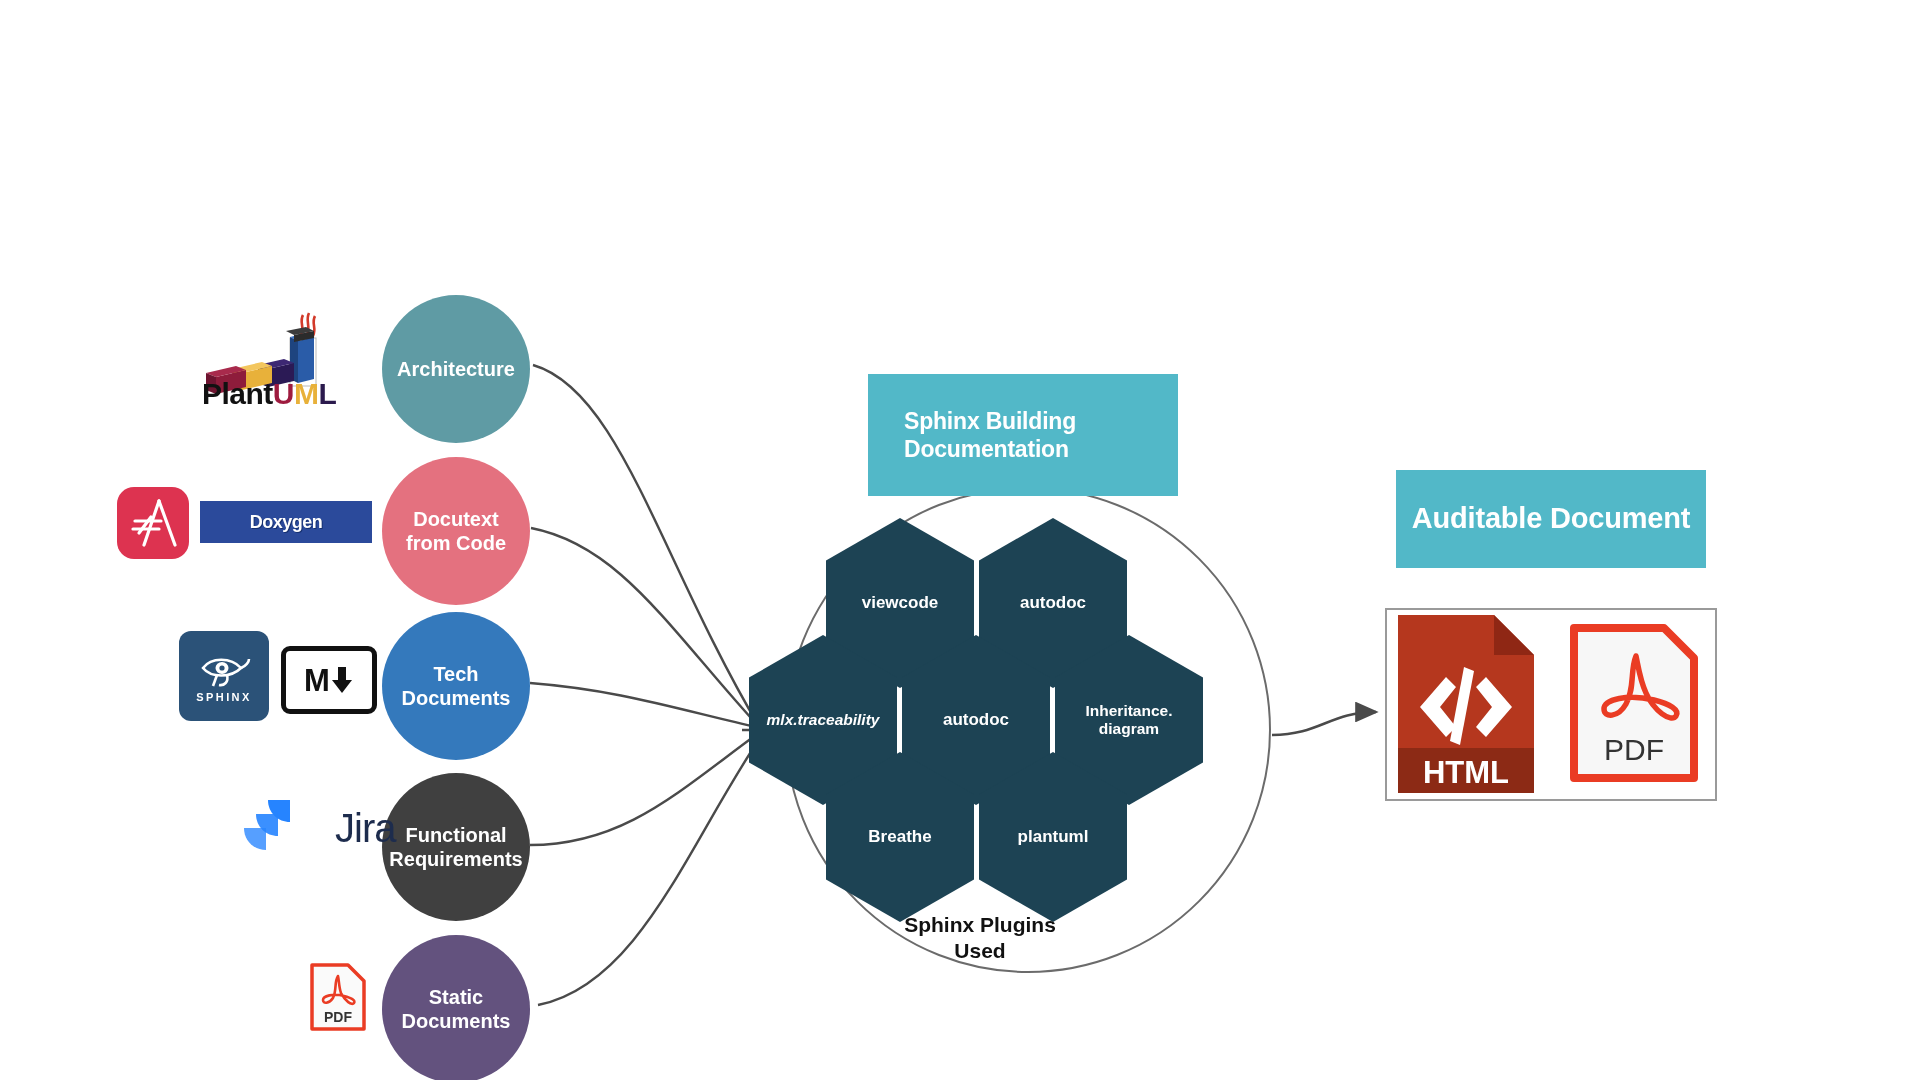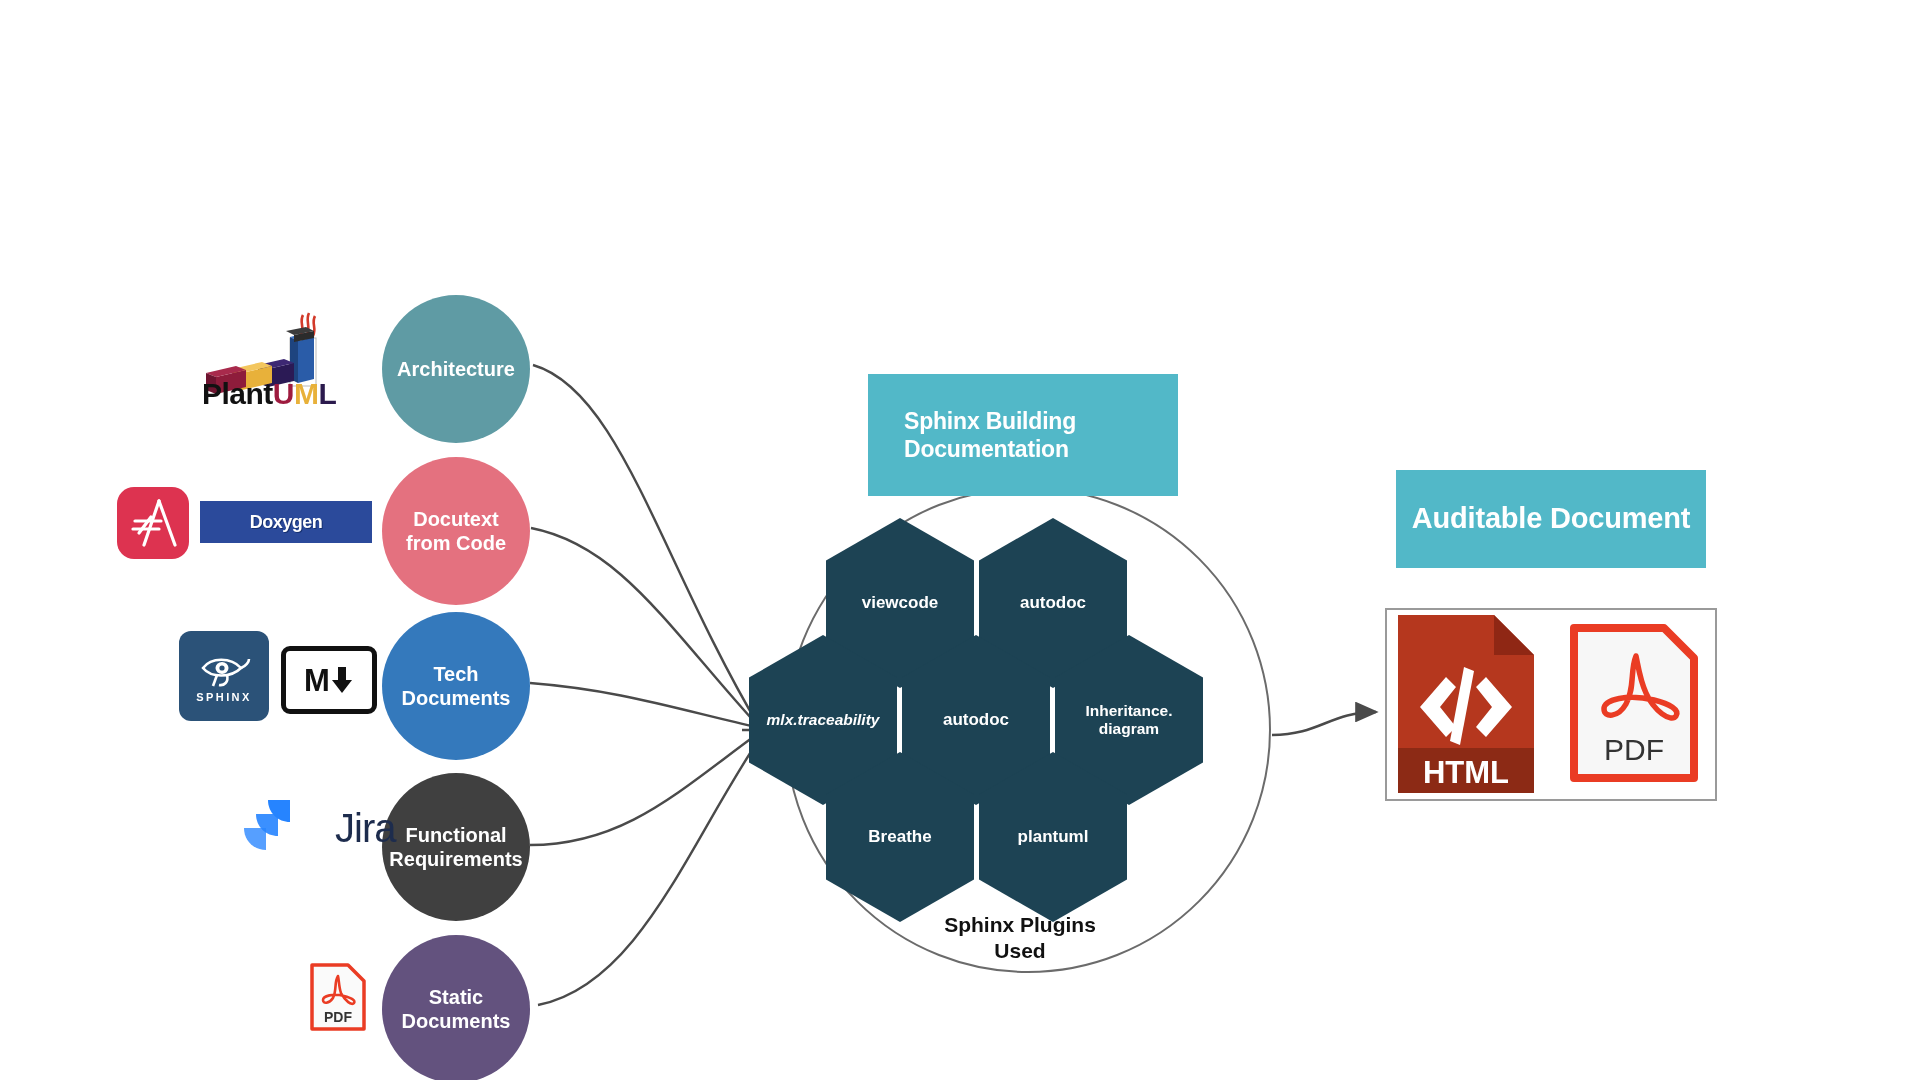--- a/index.html
+++ b/index.html
@@ -44,21 +44,21 @@
     position:absolute;width:148px;height:170px;
     background:#1d4354;
     clip-path:polygon(50% 0%,100% 25%,100% 75%,50% 100%,0% 75%,0% 25%);
     display:flex;align-items:center;justify-content:center;
     color:#ffffff;font-size:17px;font-weight:bold;text-align:center;
     line-height:1.18;box-sizing:border-box;padding:0 4px;
   }
   .hex.small{font-size:15.5px;}
 
   #plugins-caption{
-    left:920px;top:912px;width:200px;text-align:center;
+    left:880px;top:912px;width:200px;text-align:center;
     font-size:21px;font-weight:bold;color:#111;line-height:1.25;
   }
 
   
   .logo{position:absolute;}
 
   
   #plantuml-text{left:202px;top:377px;font-size:30px;font-weight:bold;
     letter-spacing:-0.5px;}
   #plantuml-text .p1{color:#111111;}

